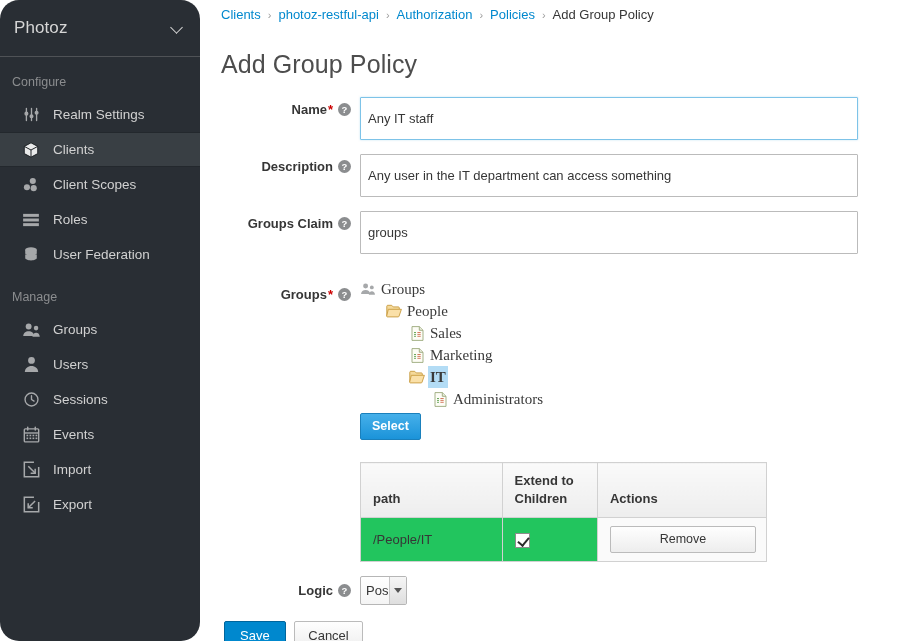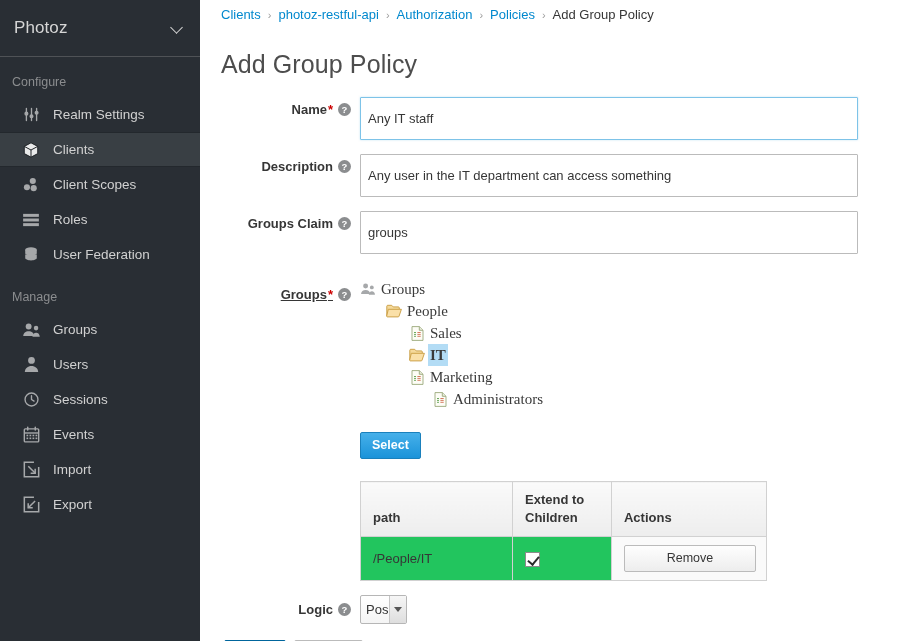--- a/index.html
+++ b/index.html
@@ -14,20 +14,21 @@
   }
   .app { position: relative; width: 912px; height: 641px; }
 
   
   .sidebar {
     position: absolute; left: 0; top: 0;
     width: 200px; height: 641px;
     background: #292e34;
     color: #d1d1d1;
     overflow: hidden;
+    border-radius: 19px;
   }
   .realm-selector {
     height: 57px;
     display: flex; align-items: center;
     padding: 0 16px 0 14px;
     border-bottom: 1px solid #4f5256;
     cursor: pointer;
   }
   .realm-name {
     flex: 1;
@@ -172,21 +173,21 @@
   .tree-node .t-label.selected {
     background: #b3dcf5;
     font-weight: bold;
   }
   .lvl0 { margin-left: 0px; }
   .lvl1 { margin-left: 26px; }
   .lvl2 { margin-left: 49px; }
   .lvl3 { margin-left: 72px; }
 
   .btn-select {
-    margin-top: 22px;
+    margin-top: 3px;
     margin-left: 0px;
     padding: 5px 11px 6px;
     font-size: 12.5px;
     font-weight: bold;
     color: #fff;
     background: linear-gradient(to bottom, #46b0ea 0%, #1b93d9 100%);
     border: 1px solid #1a80bc;
     border-radius: 2px;
     cursor: pointer;
     font-family: "Liberation Sans", sans-serif;
@@ -235,21 +236,21 @@
   .tbl-checkbox::after {
     content: "";
     position: absolute;
     left: 4px; top: 1px;
     width: 5px; height: 9px;
     border-right: 2.2px solid #2b2b2b;
     border-bottom: 2.2px solid #2b2b2b;
     transform: rotate(40deg);
   }
   .btn-remove {
-    width: 132px;
+    width: 146px;
     padding: 5px 6px 6px;
     font-size: 12.5px;
     color: #363636;
     background: linear-gradient(to bottom, #fefefe 0%, #ededed 100%);
     border: 1px solid #bbbbbb;
     border-radius: 2px;
     cursor: pointer;
     font-family: "Liberation Sans", sans-serif;
   }
 
@@ -467,21 +468,21 @@
       </div>
 
       <div class="form-row">
         <div class="form-label">
           <span>Groups Claim</span><span class="help-icon">?</span>
         </div>
         <input class="text-input" type="text" value="groups" style="">
       </div>
 
       <div class="form-row" style="margin-top:22px;">
-        <div class="form-label" style="padding-top:11px;text-decoration:underline;">
+        <div class="form-label" style="padding-top:11px;">
           <span>Groups</span><span class="req-star">*</span><span class="help-icon">?</span>
         </div>
         <div>
           <div class="tree" id="tree-root">
               <div class="tree-node lvl0">
                 <span class="t-icon">
                   <svg width="19" height="16" viewBox="0 0 20 16">
                     <circle cx="7" cy="4.3" r="3.1" fill="#a6a8aa"></circle>
                     <path d="M1.3 14.4c0-3.2 2.5-5.2 5.7-5.2s5.7 2 5.7 5.2z" fill="#a6a8aa"></path>
                     <circle cx="14.8" cy="6" r="2.4" fill="#a6a8aa"></circle>
@@ -509,41 +510,41 @@
                     </g>
                     <g stroke="#d06a4e" stroke-width=".9">
                       <path d="M6.4 6.5h3.3M6.4 8.4h3.3M6.4 10.3h3.3"></path>
                     </g>
                   </svg>
                 </span>
                 <span class="t-label">Sales</span>
               </div>
               <div class="tree-node lvl2">
                 <span class="t-icon">
-                  <svg width="16" height="14" viewBox="0 0 16 14">
-                    <path d="M0.8 12V2.2c0-.5.4-.9.9-.9h4l1.5 1.6h5.2c.5 0 .9.4.9.9v1.3" fill="#f5d99a" stroke="#c79b3e" stroke-width=".9"></path>
-                    <path d="M2.3 5.3h13.1L13 12.3c-.1.4-.5.6-.9.6H1.4c-.5 0-.8-.4-.7-.9l1.6-6.7z" fill="#fae0a8" stroke="#c79b3e" stroke-width=".9"></path>
-                  </svg>
-                </span>
-                <span class="t-label selected">IT</span>
-              </div>
-              <div class="tree-node lvl2">
-                <span class="t-icon">
                   <svg width="13" height="15" viewBox="0 0 13 15">
                     <path d="M1 .6h7.4L12 4.2v10.2H1z" fill="#fdfdf6" stroke="#9aa87a" stroke-width=".9"></path>
                     <path d="M8.3 .7v3.6H12" fill="#e7ebda" stroke="#9aa87a" stroke-width=".9"></path>
                     <g stroke="#5b9f4e" stroke-width=".9">
                       <path d="M3 6.5h2M3 8.4h2M3 10.3h2"></path>
                     </g>
                     <g stroke="#d06a4e" stroke-width=".9">
                       <path d="M6.4 6.5h3.3M6.4 8.4h3.3M6.4 10.3h3.3"></path>
                     </g>
                   </svg>
                 </span>
                 <span class="t-label">Marketing</span>
+              </div>
+              <div class="tree-node lvl2">
+                <span class="t-icon">
+                  <svg width="16" height="14" viewBox="0 0 16 14">
+                    <path d="M0.8 12V2.2c0-.5.4-.9.9-.9h4l1.5 1.6h5.2c.5 0 .9.4.9.9v1.3" fill="#f5d99a" stroke="#c79b3e" stroke-width=".9"></path>
+                    <path d="M2.3 5.3h13.1L13 12.3c-.1.4-.5.6-.9.6H1.4c-.5 0-.8-.4-.7-.9l1.6-6.7z" fill="#fae0a8" stroke="#c79b3e" stroke-width=".9"></path>
+                  </svg>
+                </span>
+                <span class="t-label selected">IT</span>
               </div>
               <div class="tree-node lvl3">
                 <span class="t-icon">
                   <svg width="13" height="15" viewBox="0 0 13 15">
                     <path d="M1 .6h7.4L12 4.2v10.2H1z" fill="#fdfdf6" stroke="#9aa87a" stroke-width=".9"></path>
                     <path d="M8.3 .7v3.6H12" fill="#e7ebda" stroke="#9aa87a" stroke-width=".9"></path>
                     <g stroke="#5b9f4e" stroke-width=".9">
                       <path d="M3 6.5h2M3 8.4h2M3 10.3h2"></path>
                     </g>
                     <g stroke="#d06a4e" stroke-width=".9">

